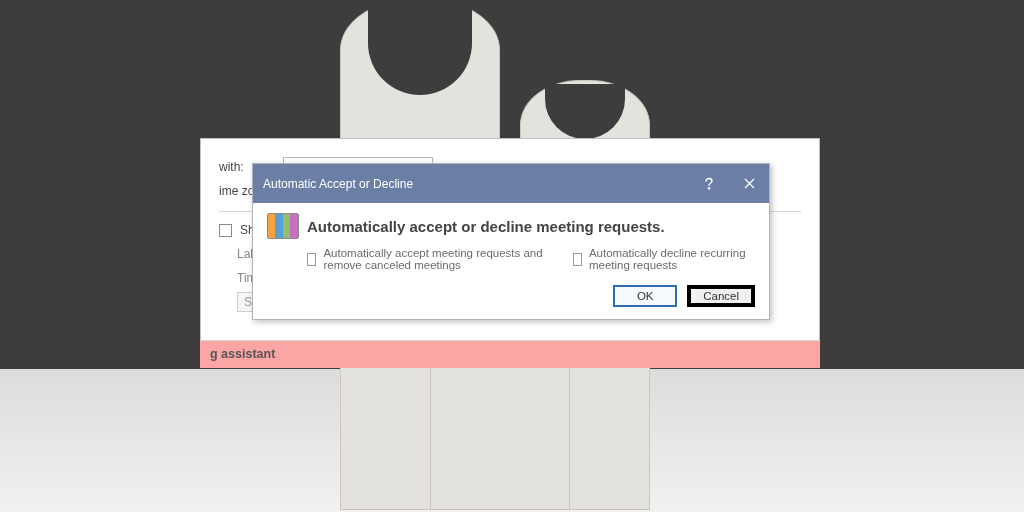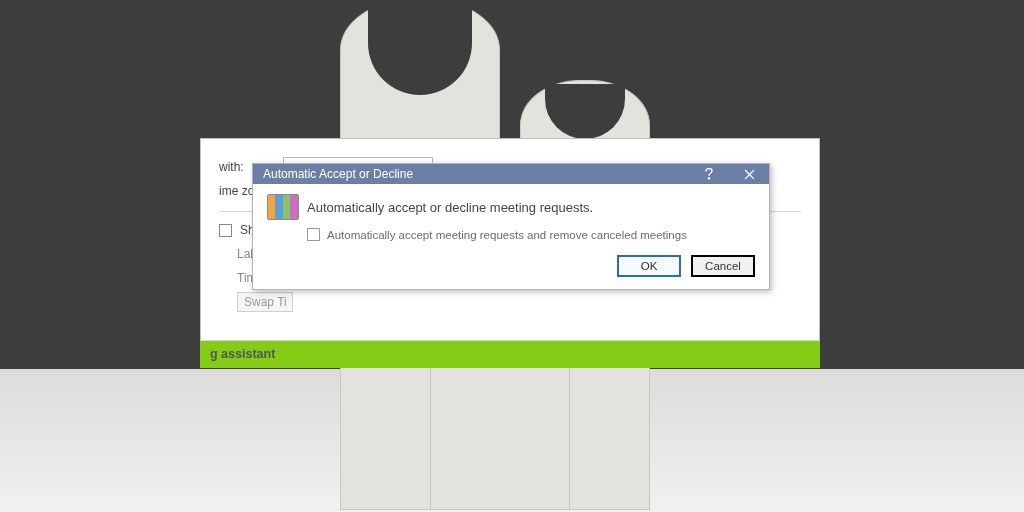--- a/index.html
+++ b/index.html
@@ -22,57 +22,57 @@
     font-size: 12px; color: #444;
   }
   .pp-row { display: flex; align-items: center; height: 24px; gap: 8px; }
   .pp-label { width: 56px; color: #444; overflow: hidden; white-space: nowrap; }
   .pp-input { width: 150px; height: 20px; border: 1px solid #b7b7b7; background: #fff; }
   .pp-sep { border-top: 1px solid #d6d6d6; margin: 8px 0 6px 0; }
   .pp-check { width: 13px; height: 13px; border: 1px solid #888; background: #fff; display: inline-block; }
   .pp-sublabel { color: #888; margin-left: 18px; width: 56px; overflow: hidden; white-space: nowrap; }
   .pp-footer {
     position: absolute; left: -1px; right: -1px; bottom: -1px; height: 28px;
-    background: #84cc16; border-top: 1px solid #d6d6d6;
+    background: #fca5a5; border-top: 1px solid #d6d6d6;
     font-weight: 600; color: #555; font-size: 12.5px; padding: 6px 10px;
     overflow: hidden; white-space: nowrap;
   }
 
   
   .dialog {
     position: absolute; left: 252px; top: 163px; width: 518px;
     background: #fff; border: 1px solid #aeb4bd;
     box-shadow: 2px 2px 6px rgba(0,0,0,.25);
     font-size: 11.5px; color: #555;
   }
   .titlebar {
-    display: flex; align-items: center; height: 20px;
+    display: flex; align-items: center; height: 39px;
     background: #6a7ea6; color: #fff; font-size: 12px;
     padding-left: 10px;
   }
   .titlebar .title { flex: 1; }
   .tb-btn { width: 40px; height: 30px; display: flex; align-items: center; justify-content: center; cursor: pointer; }
   .tb-btn svg { stroke: #fff; }
   .dialog-body { padding: 10px 14px 12px 14px; }
   .hdr { display: flex; align-items: center; gap: 8px; margin-bottom: 8px; }
   .hdr-icon {
     width: 32px; height: 26px;
     background:
       linear-gradient(90deg,#f4a340 0 25%, #5aa0d6 25% 50%, #8fc06a 50% 75%, #c86fbf 75% 100%);
     border: 1px solid #8a8a8a; border-radius: 2px;
   }
-  .hdr-text { font-weight: 400; color: #444; font-size: 13px; }
+  .hdr-text { font-weight: 700; color: #444; font-size: 15px; }
   .opts { margin-left: 40px; display: flex; gap: 7px; }
   .opt { display: flex; align-items: center; gap: 7px; color: #6b6b6b; }
   .chk { width: 13px; height: 13px; border: 1px solid #9a9a9a; background: #fff; display: inline-block; }
   .btnrow { display: flex; justify-content: flex-end; gap: 10px; margin-top: 14px; }
   .btn {
     min-width: 64px; height: 22px; padding: 0 12px;
     font-size: 11.5px; color: #333;
-    background: #f0f0f0; border: 2px solid #000000;
+    background: #f0f0f0; border: 4px solid #000000;
     display: inline-flex; align-items: center; justify-content: center;
     cursor: pointer;
   }
   .btn.primary { border: 2px solid #2d6bb6; background: #f6f9fd; margin-left: 16px; }
 </style>
 </head>
 <body>
 
 <div class="stage">
 
@@ -128,20 +128,24 @@
       <div class="hdr">
         <span class="hdr-icon"></span>
         <span class="hdr-text">Automatically accept or decline meeting requests.</span>
       </div>
 
       <div class="opts">
         <label class="opt">
           <span class="chk"></span>
           <span>Automatically accept meeting requests and remove canceled meetings</span>
         </label>
+        <label class="opt">
+          <span class="chk"></span>
+          <span>Automatically decline recurring meeting requests</span>
+        </label>
       </div>
 
       <div class="btnrow">
         <button class="btn primary">OK</button>
         <button class="btn">Cancel</button>
       </div>
     </div>
   </div>
 </div>
 

